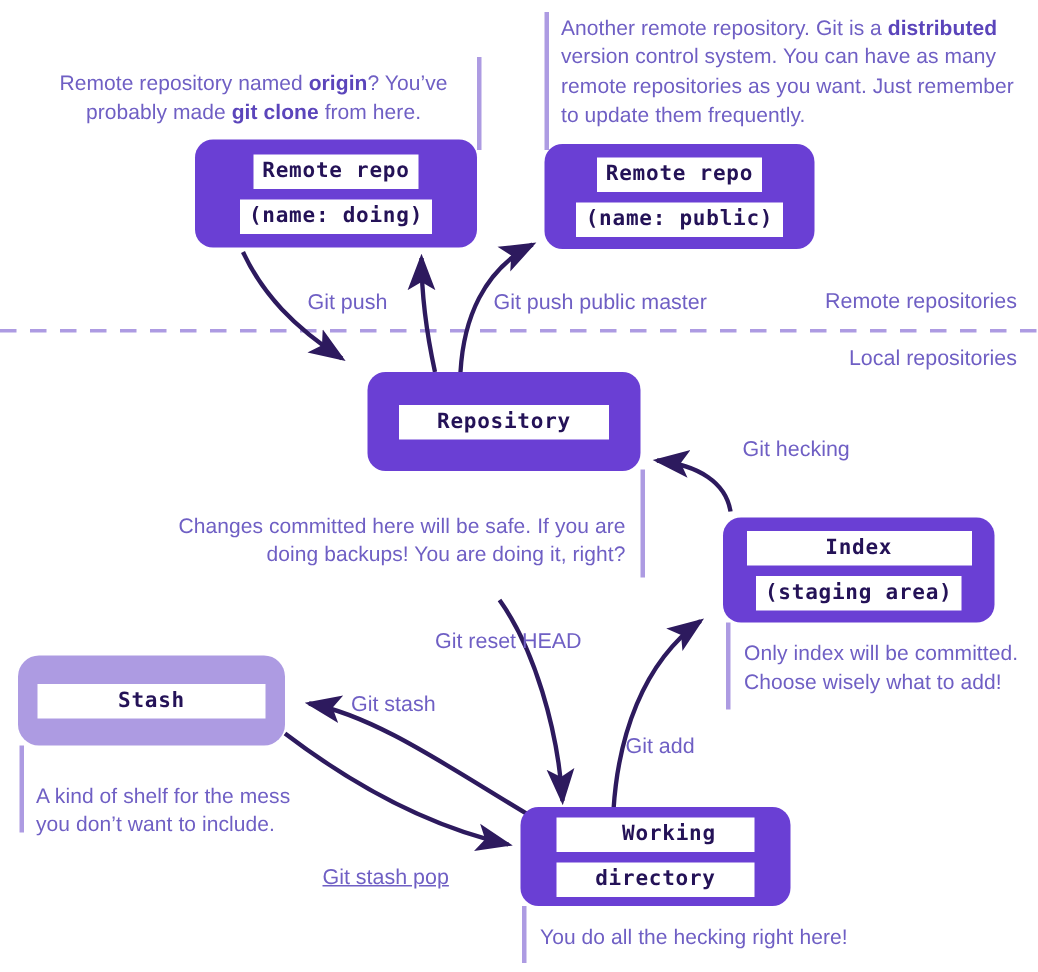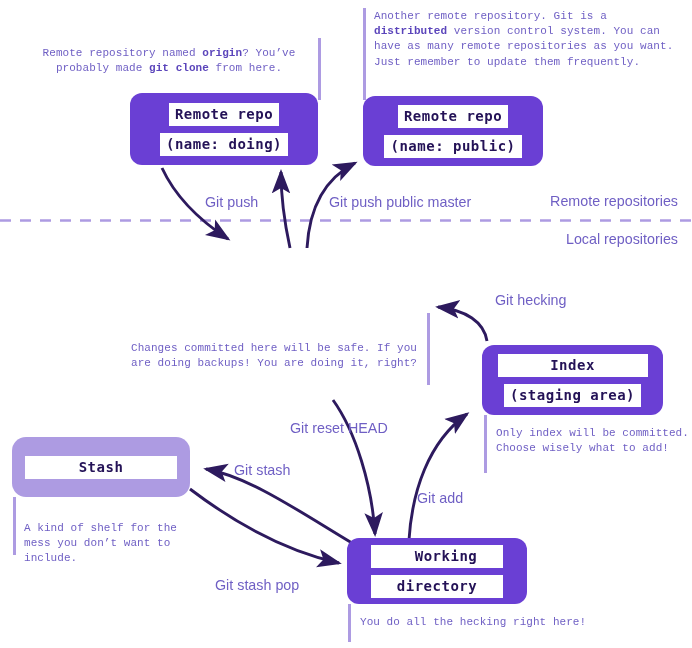--- a/index.html
+++ b/index.html
@@ -55,24 +55,23 @@
     white-space: pre;
   }
   .node .slab + .slab {
     margin-top: 7px;
   }
 
   
   .note {
     position: absolute;
     color: #6f5fc4;
-    font-size: 11px;
+    font-size: 14px;
     line-height: 1.38;
     letter-spacing: 0.05px;
-    font-family: Liberation Mono, monospace;
   }
   .note b { color: #5b45bb; font-weight: bold; }
   .note.right { text-align: right; }
   .note.center { text-align: center; }
 
   
   .cmd {
     position: absolute;
     color: #6f5fc4;
     font-size: 14.3px;
@@ -137,20 +136,23 @@
   <div class="node" style="left:130px; top:93px; width:188px; height:72px;">
     <div class="slab">Remote repo</div>
     <div class="slab">(name: doing)</div>
   </div>
 
   <div class="node" style="left:363px; top:96px; width:180px; height:70px;">
     <div class="slab">Remote repo</div>
     <div class="slab">(name: public)</div>
   </div>
 
+  <div class="node" style="left:245px; top:248px; width:182px; height:66px;">
+    <div class="slab" style="min-width:140px;">Repository</div>
+  </div>
 
   <div class="node" style="left:482px; top:345px; width:181px; height:70px;">
     <div class="slab" style="min-width:150px;">Index</div>
     <div class="slab">(staging area)</div>
   </div>
 
   <div class="node light" style="left:12px; top:437px; width:178px; height:60px;">
     <div class="slab" style="min-width:152px;">Stash</div>
   </div>
 
@@ -174,18 +176,18 @@
   <div class="note" style="left:24px; top:521px; width:186px;">A kind of shelf for the mess you don’t want to include.</div>
 
   <div class="note" style="left:360px; top:615px; width:290px;">You do all the hecking right here!</div>
 
   <div class="cmd" style="left:205px; top:193px;">Git push</div>
   <div class="cmd" style="left:329px; top:193px;">Git push public master</div>
   <div class="cmd" style="left:495px; top:291px;">Git hecking</div>
   <div class="cmd" style="left:290px; top:419px;">Git reset HEAD</div>
   <div class="cmd" style="left:417px; top:489px;">Git add</div>
   <div class="cmd" style="left:234px; top:461px;">Git stash</div>
-  <div class="cmd" style="left:215px; top:576px;">Git stash pop</div>
+  <div class="cmd" style="left:215px; top:576px;text-decoration:underline;">Git stash pop</div>
 
   <div class="zone" style="right:14px; top:193px;">Remote repositories</div>
   <div class="zone" style="right:14px; top:231px;">Local repositories</div>
 
 </div>
 
 </body></html>

